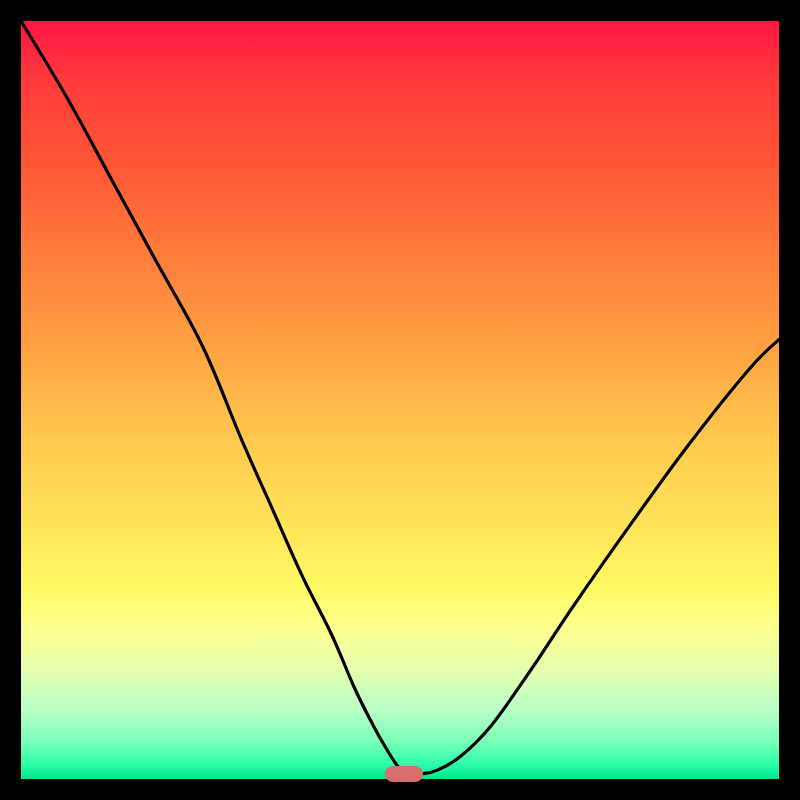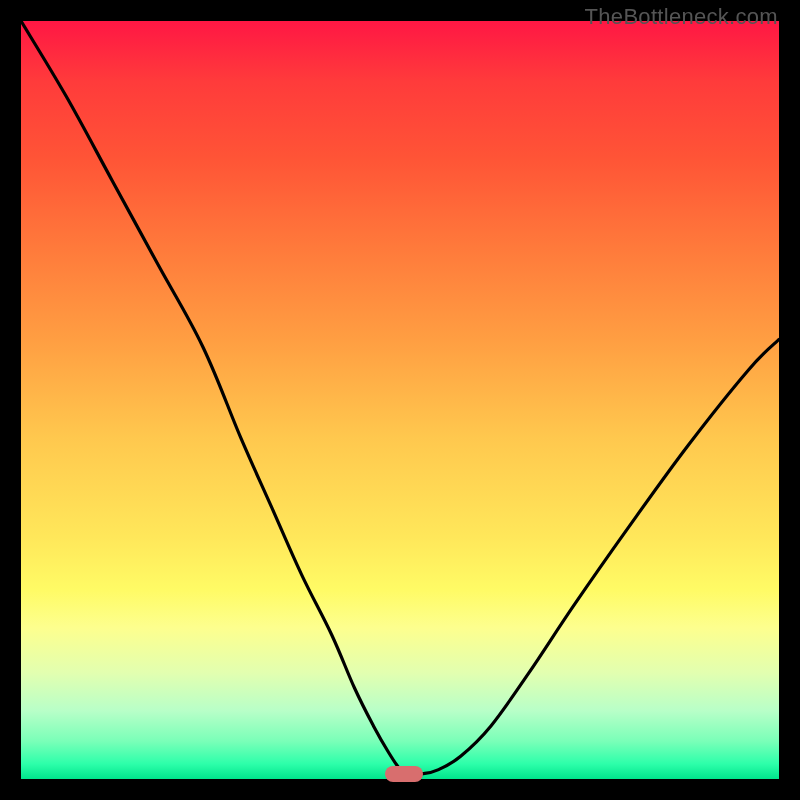--- a/index.html
+++ b/index.html
@@ -71,14 +71,13 @@
 
 <div class="container">
   <div class="plot-area"></div>
 
   <svg class="curve" viewBox="0 0 758 758" preserveAspectRatio="none">
     <path id="curve-path" fill="none" stroke="#000000" stroke-width="3.2" stroke-linecap="round" d="M 0 0 C 8.186399999999999 13.643999999999991, 29.1072 47.14759999999997, 45.48 75.79999999999995 C 61.852799999999995 104.45239999999994, 74.5872 129.16319999999996, 90.96 159.17999999999995 C 107.33279999999999 189.19679999999994, 120.0672 212.54319999999993, 136.44 242.55999999999995 C 152.81279999999998 272.57679999999993, 166.9116 294.5588000000001, 181.92 325.94000000000005 C 196.92839999999998 357.32120000000003, 207.54039999999998 388.2476, 219.82 416.9 C 232.0996 445.5524, 239.22480000000002 460.56080000000003, 250.14000000000001 485.12 C 261.0552 509.6792, 269.5448 530.1451999999999, 280.46 553.3399999999999 C 291.37519999999995 576.5347999999999, 301.2292 593.514, 310.78 613.98 C 320.33079999999995 634.446, 326.01579999999996 650.6672, 333.52 667.04 C 341.0242 683.4128, 346.33020000000005 693.3426000000001, 352.47 704.94 C 358.6098 716.5374, 362.8546 723.6929200000001, 367.63 731.47 C 372.4054 739.24708, 375.589 744.3256799999999, 379 748.146 C 382.411 751.96632, 382.48679999999996 751.87536, 386.58 752.694 C 390.6732 753.5126399999999, 396.2824 753.3761999999999, 401.74 752.694 C 407.1976 752.0118, 410.07800000000003 752.04212, 416.90000000000003 748.904 C 423.72200000000004 745.76588, 430.0892 743.1735199999999, 439.64 735.26 C 449.19079999999997 727.34648, 457.68039999999996 719.9484000000001, 469.96 704.94 C 482.2396 689.9316, 492.8516 673.7104, 507.86 651.88 C 522.8684000000001 630.0495999999999, 535.6028 609.5835999999999, 553.34 583.66 C 571.0772000000001 557.7364, 585.934 536.5124, 606.4 507.86 C 626.866 479.2076, 645.2096 453.1324, 667.04 424.48 C 688.8703999999999 395.8276, 711.3072 367.78159999999997, 727.68 348.67999999999995 C 744.0527999999999 329.57839999999993, 752.5424 323.8176, 758 318.36"></path>
   </svg>
 
   <div class="marker" id="marker" style="left: 384.79px; top: 765.694px;"></div>
 
-  <div class="watermark">TheBottleneck.com</div>
 </div>
 
 </body></html>

